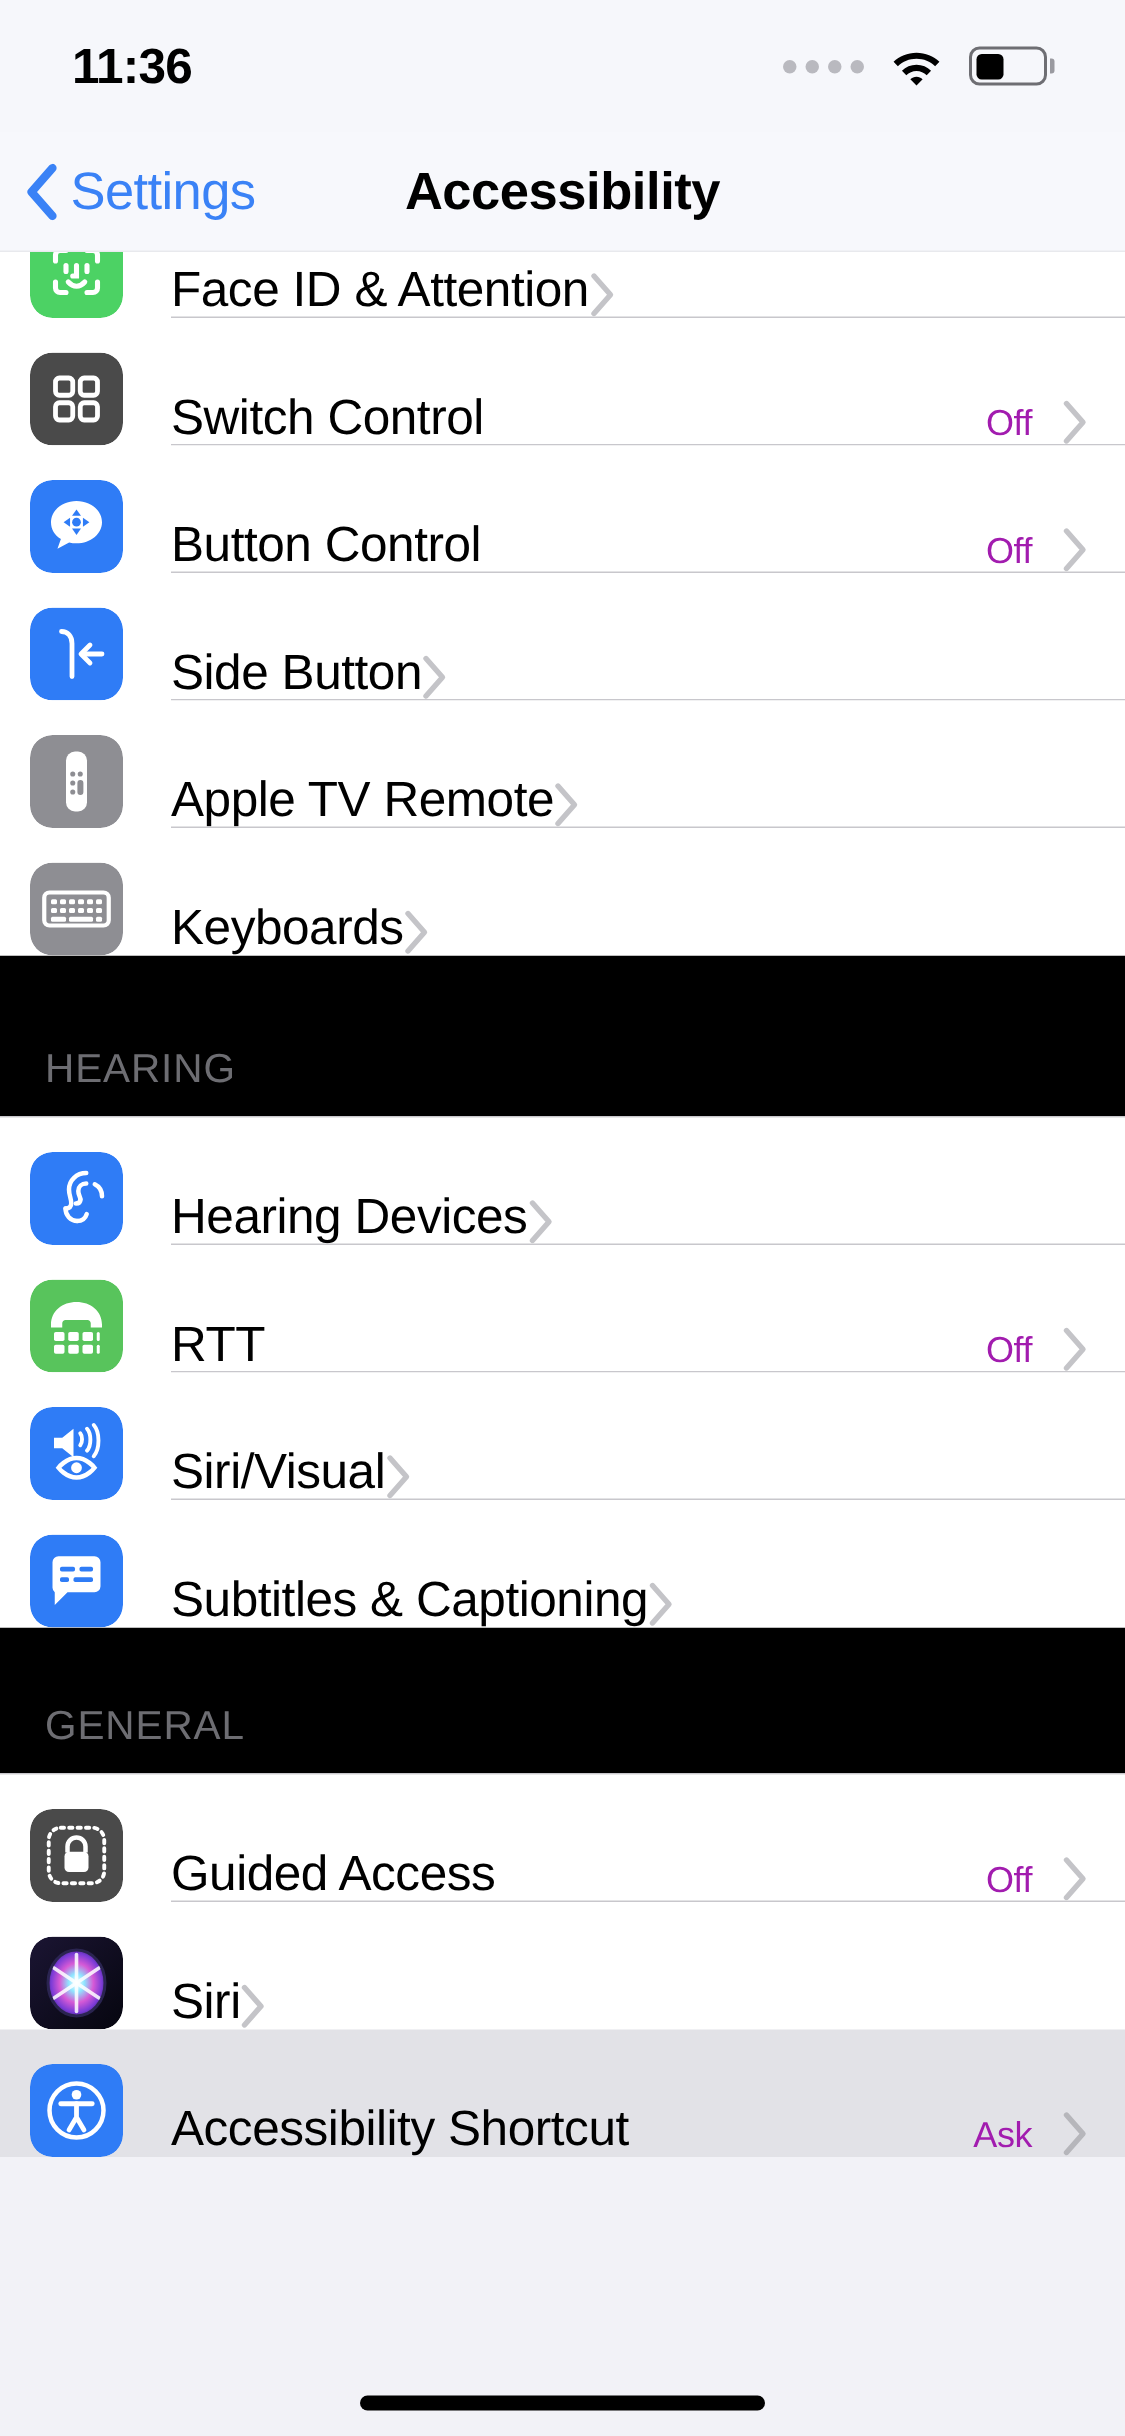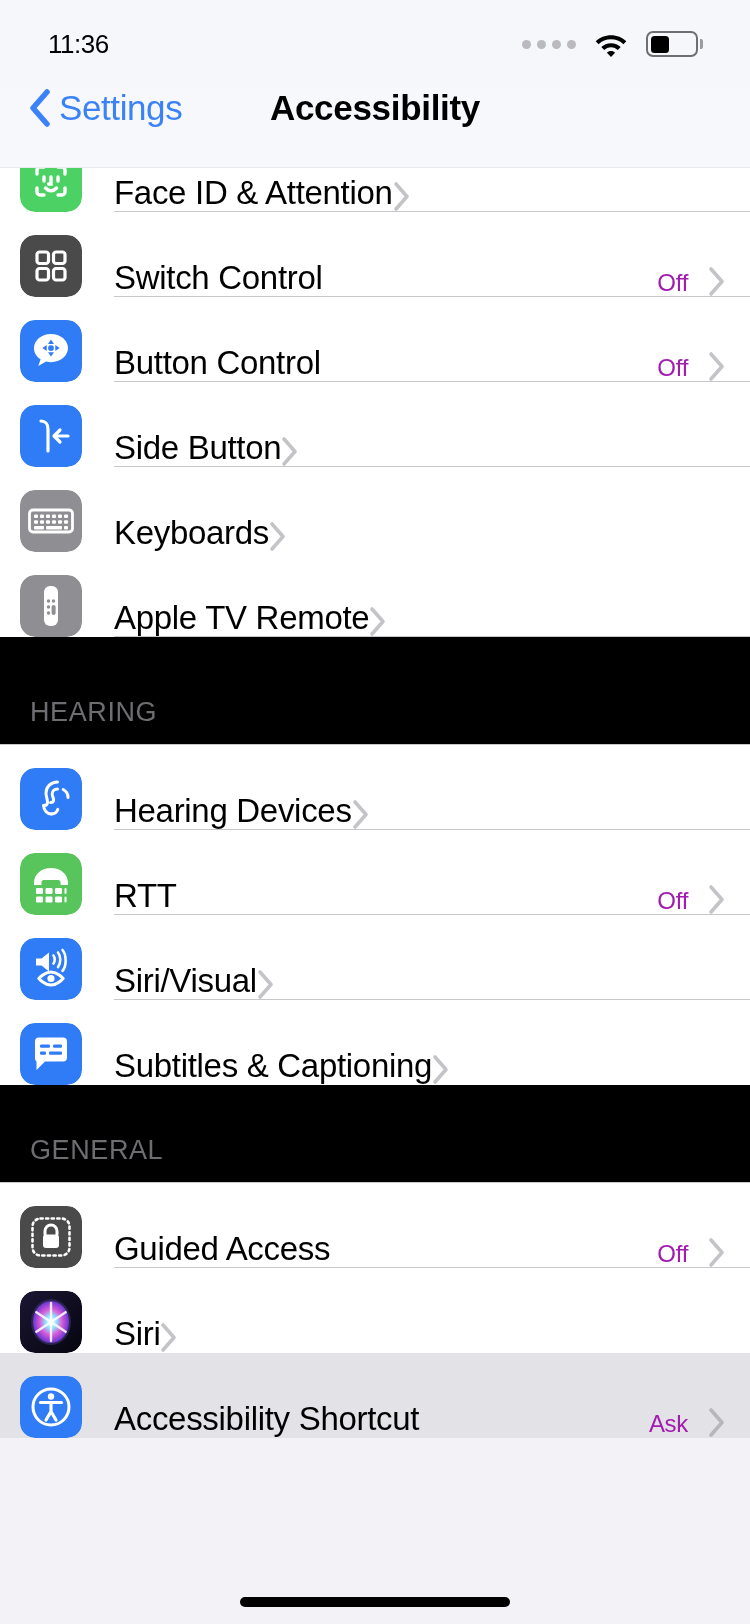--- a/index.html
+++ b/index.html
@@ -17,21 +17,21 @@
 
   
   .statusbar {
     height:88px; flex:0 0 88px;
     background:#f6f7fb;
     display:flex; align-items:center;
     padding:0 52px 0 48px;
     position:relative;
   }
   .status-time {
-    font-size:26px; font-weight:400; color:#000;
+    font-size:33px; font-weight:700; color:#000;
     letter-spacing:-0.5px;
   }
   .status-right {
     margin-left:auto; display:flex; align-items:center; gap:17px;
   }
   .sig-dots { display:flex; gap:6px; align-items:center; }
   .sig-dots i { width:9px; height:9px; border-radius:50%; background:#b9b9bf; display:block; }
   .wifi { width:36px; height:27px; display:block; }
   .batt {
     width:52px; height:26px; border:2.5px solid #6e6e73;
@@ -41,24 +41,23 @@
   .batt::after {
     content:""; position:absolute; right:-7px; top:50%; transform:translateY(-50%);
     width:3.5px; height:10px; background:#9a9aa0; border-radius:0 2px 2px 0;
   }
   .batt i { display:block; height:100%; width:42%; background:#000; border-radius:3.5px; }
 
   
   .navbar {
     height:80px; flex:0 0 80px;
     background:#f7f8fc;
-    display:flex; align-items:flex-start;
+    display:flex; align-items:center;
     position:relative;
     border-bottom:1px solid rgba(0,0,0,0.06);
-    padding-left:12px;
   }
   .backbtn {
     display:flex; align-items:center; gap:9px;
     padding-left:16px; cursor:pointer;
   }
   .back-chev { width:22px; height:38px; display:block; }
   .back-label {
     font-size:35px; color:#3a82f6; letter-spacing:-0.4px;
   }
   .nav-title {
@@ -252,20 +251,43 @@
       <div class="row">
         <span class="ico">
           <svg viewBox="0 0 62 62" width="62" height="62">
             <rect width="62" height="62" rx="15" fill="#2f7cf6"></rect>
             <path d="M28 46V24c0-5 -3-8 -7-8" fill="none" stroke="#fff" stroke-width="3.2" stroke-linecap="round"></path>
             <path d="M48 31H35" fill="none" stroke="#fff" stroke-width="3.2" stroke-linecap="round"></path>
             <path d="M40 25l-6 6 6 6" fill="none" stroke="#fff" stroke-width="3.2" stroke-linecap="round" stroke-linejoin="round"></path>
           </svg>
         </span>
         <span class="row-label">Side Button</span>
+        <span>
+          <svg class="chev solo" viewBox="0 0 18 31">
+              <path d="M3 3 L14 15.5 L3 28" fill="none" stroke="#c4c4c8" stroke-width="3.6" stroke-linecap="round" stroke-linejoin="round"></path>
+            </svg>
+        </span>
+        <span class="sep"></span>
+      </div>
+
+      <div class="row">
+        <span class="ico">
+          <svg viewBox="0 0 62 62" width="62" height="62">
+            <rect width="62" height="62" rx="15" fill="#8e8e93"></rect>
+            <rect x="24" y="11" width="14" height="40" rx="6" fill="#fff"></rect>
+            <g fill="#8e8e93">
+              <circle cx="28.5" cy="26" r="1.7"></circle>
+                <circle cx="33.5" cy="26" r="1.7"></circle>
+              <circle cx="28.5" cy="32" r="1.7"></circle>
+              <rect x="31.6" y="30" width="4" height="10" rx="2"></rect>
+              <circle cx="28.5" cy="38" r="1.7"></circle>
+            </g>
+          </svg>
+        </span>
+        <span class="row-label">Apple TV Remote</span>
         <span>
           <svg class="chev solo" viewBox="0 0 18 31">
               <path d="M3 3 L14 15.5 L3 28" fill="none" stroke="#c4c4c8" stroke-width="3.6" stroke-linecap="round" stroke-linejoin="round"></path>
             </svg>
         </span>
         <span class="sep"></span>
       </div>
 
       <div class="row last">
         <span class="ico">
@@ -291,43 +313,20 @@
             </g>
           </svg>
         </span>
         <span class="row-label">Keyboards</span>
         <span>
           <svg class="chev solo" viewBox="0 0 18 31">
               <path d="M3 3 L14 15.5 L3 28" fill="none" stroke="#c4c4c8" stroke-width="3.6" stroke-linecap="round" stroke-linejoin="round"></path>
             </svg>
         </span>
 
-      </div>
-
-      <div class="row">
-        <span class="ico">
-          <svg viewBox="0 0 62 62" width="62" height="62">
-            <rect width="62" height="62" rx="15" fill="#8e8e93"></rect>
-            <rect x="24" y="11" width="14" height="40" rx="6" fill="#fff"></rect>
-            <g fill="#8e8e93">
-              <circle cx="28.5" cy="26" r="1.7"></circle>
-                <circle cx="33.5" cy="26" r="1.7"></circle>
-              <circle cx="28.5" cy="32" r="1.7"></circle>
-              <rect x="31.6" y="30" width="4" height="10" rx="2"></rect>
-              <circle cx="28.5" cy="38" r="1.7"></circle>
-            </g>
-          </svg>
-        </span>
-        <span class="row-label">Apple TV Remote</span>
-        <span>
-          <svg class="chev solo" viewBox="0 0 18 31">
-              <path d="M3 3 L14 15.5 L3 28" fill="none" stroke="#c4c4c8" stroke-width="3.6" stroke-linecap="round" stroke-linejoin="round"></path>
-            </svg>
-        </span>
-        <span class="sep"></span>
       </div>
     </div>
 
     <div class="sec-header h1">HEARING</div>
     <div class="group">
 
       <div class="row">
         <span class="ico">
           <svg viewBox="0 0 62 62" width="62" height="62">
             <rect width="62" height="62" rx="15" fill="#2f7cf6"></rect>

